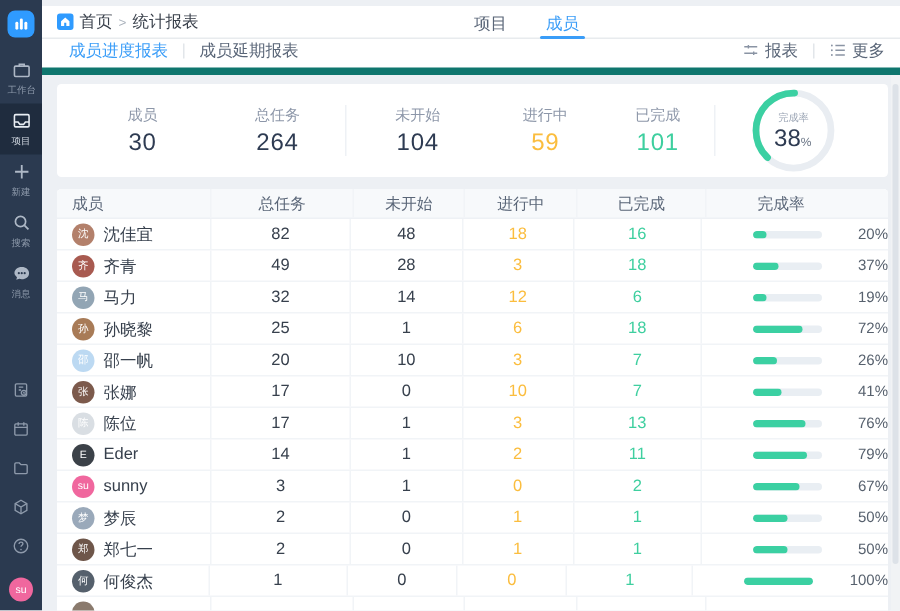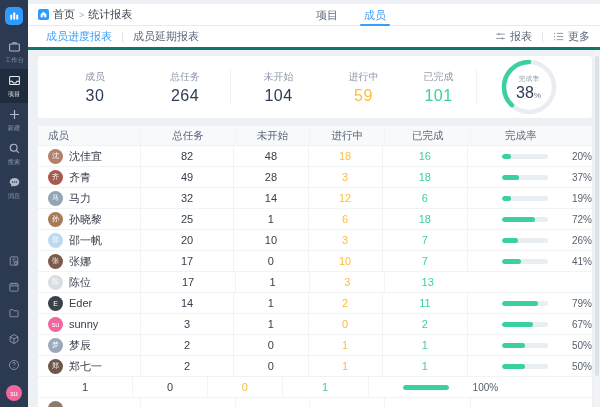--- a/index.html
+++ b/index.html
@@ -33,22 +33,22 @@
   .crumb .sep { color:#aab2bc; font-size:9px; }
   .home-ic { width:11px; height:11px; border-radius:2px; background:#2f9bff;
     display:flex; align-items:center; justify-content:center; }
   .top-tabs { position:absolute; left:288px; top:0; height:22px; display:flex; gap:26px; }
   .top-tab { font-size:11px; color:#5a6678; display:flex; align-items:center; height:22px;
     cursor:pointer; position:relative; }
   .top-tab.active { color:#3a9df8; }
   .top-tab.active:after { content:""; position:absolute; left:-4px; right:-4px; bottom:0;
     height:2px; background:#3a9df8; border-radius:1px; }
 
-  .toolbar { height:24px; background:#fff; display:flex; align-items:center;
-    justify-content:space-between; padding:0 10px 0 18px; border-bottom:3px solid #0f766e; }
+  .toolbar { height:24px; background:#fff; display:flex; align-items:flex-start;
+    justify-content:space-between; padding:0 10px 0 18px; border-bottom:5px solid #0f766e; }
   .subtabs { display:flex; align-items:center; gap:10px; }
   .subtab { font-size:11px; color:#5a6678; cursor:pointer; }
   .subtab.active { color:#3a9df8; }
   .vdiv { width:1px; height:10px; background:#e2e6ea; }
   .actions { display:flex; align-items:center; gap:10px; color:#5a6678; }
   .action { display:flex; align-items:center; gap:4px; font-size:11px; cursor:pointer; }
 
   .content { position:absolute; left:0; top:46px; right:0; bottom:0;
     background:#edf0f4; padding:6px 8px 0 10px; display:flex; flex-direction:column; }
 
@@ -394,20 +394,26 @@
   </div>
             <div class="trow">
     <div class="tcell col-member">
       <span class="avatar" style="background: rgb(217, 222, 227);">陈</span>
       <span>陈位</span>
     </div>
     <div class="tcell col-total">17</div>
     <div class="tcell col-ns">1</div>
     <div class="tcell col-ip val-ip">3</div>
     <div class="tcell col-done val-done">13</div>
+    <div class="tcell col-rate">
+      <span class="bar-track">
+                  <span class="bar-fill" style="width: 76%; display: block;"></span>
+                </span>
+      <span class="rate-label">76%</span>
+    </div>
   </div>
             <div class="trow">
     <div class="tcell col-member">
       <span class="avatar" style="background: rgb(59, 65, 72);">E</span>
       <span>Eder</span>
     </div>
     <div class="tcell col-total">14</div>
     <div class="tcell col-ns">1</div>
     <div class="tcell col-ip val-ip">2</div>
     <div class="tcell col-done val-done">11</div>
@@ -460,20 +466,24 @@
     <div class="tcell col-ip val-ip">1</div>
     <div class="tcell col-done val-done">1</div>
     <div class="tcell col-rate">
       <span class="bar-track">
                   <span class="bar-fill" style="width: 50%; display: block;"></span>
                 </span>
       <span class="rate-label">50%</span>
     </div>
   </div>
             <div class="trow">
+    <div class="tcell col-member">
+      <span class="avatar" style="background: rgb(85, 96, 108);">何</span>
+      <span>何俊杰</span>
+    </div>
     <div class="tcell col-total">1</div>
     <div class="tcell col-ns">0</div>
     <div class="tcell col-ip val-ip">0</div>
     <div class="tcell col-done val-done">1</div>
     <div class="tcell col-rate">
       <span class="bar-track">
                   <span class="bar-fill" style="width: 100%; display: block;"></span>
                 </span>
       <span class="rate-label">100%</span>
     </div>

